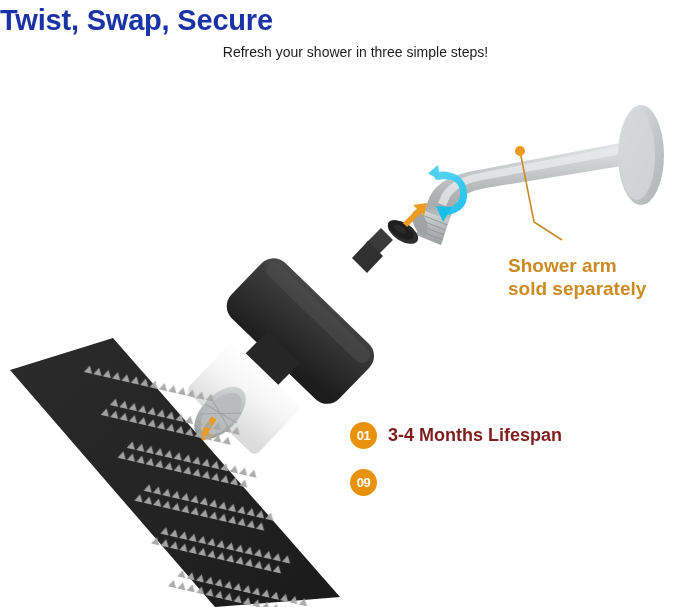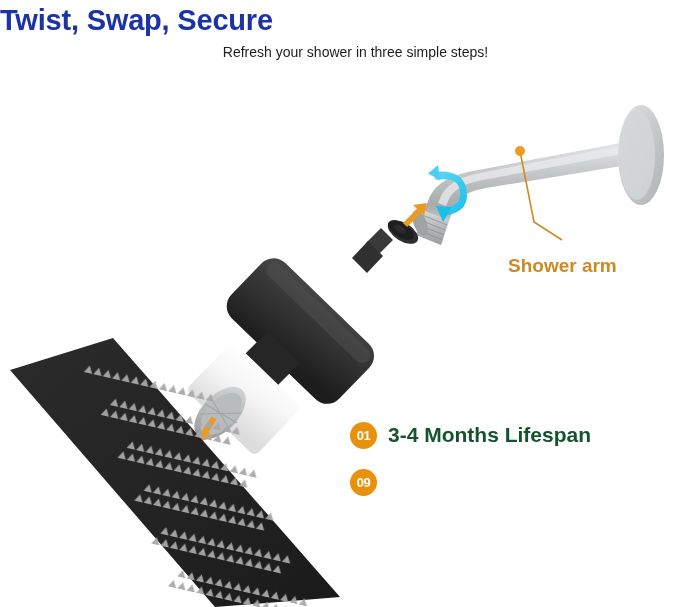--- a/index.html
+++ b/index.html
@@ -82,23 +82,23 @@
     background: #e8920c;
     color: #ffffff;
     font-size: 13px;
     font-weight: bold;
     line-height: 27px;
     text-align: center;
     letter-spacing: -0.5px;
   }
   .feature-label {
     margin-left: 11px;
-    font-size: 21px;
+    font-size: 18px;
     font-weight: bold;
-    color: #14532d;
+    color: #7f1d1d;
     white-space: nowrap;
   }
 </style>
 </head>
 <body>
 
 <div id="page">
 
   <div class="headline">Twist, Swap, Secure</div>
   <div class="subhead">Refresh your shower in three simple steps!</div>
@@ -276,20 +276,21 @@
         <use href="#nozzleRow" x="26" y="38"></use>
         <use href="#nozzleRow" x="52" y="76"></use>
         <use href="#nozzleRow" x="78" y="114"></use>
         <use href="#nozzleRow" x="104" y="152"></use>
       </g>
     </g>
   </svg>
 
   <div class="callout">
     <div>Shower arm</div>
+    <div>sold separately</div>
   </div>
 
   <div class="features">
     <div class="feature-row">
       <div class="badge">01</div>
       <div class="feature-label">3-4 Months Lifespan</div>
     </div>
     <div class="feature-row">
       <div class="badge">09</div>
     </div>

